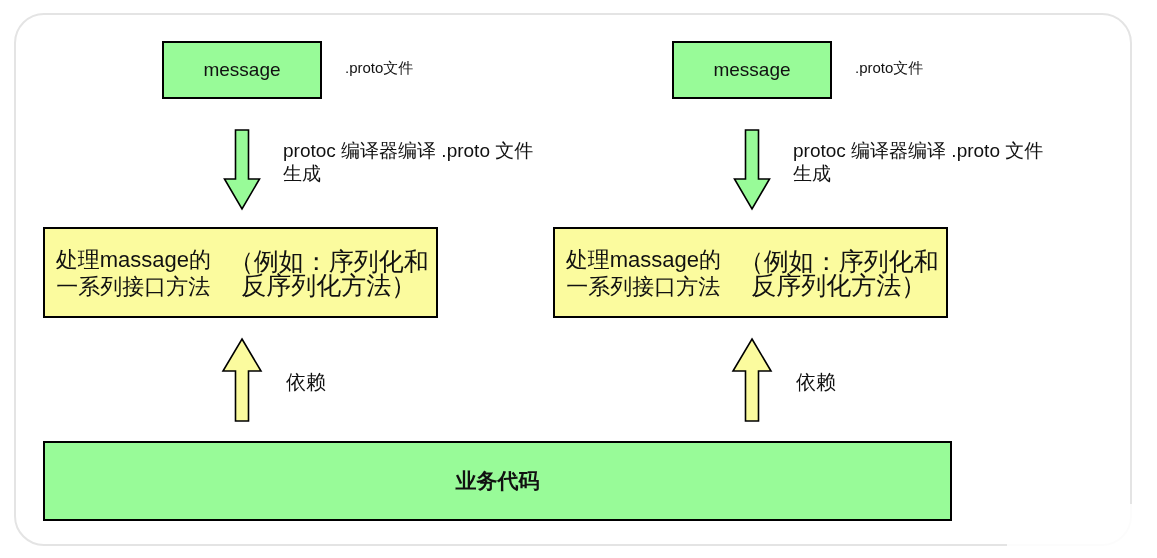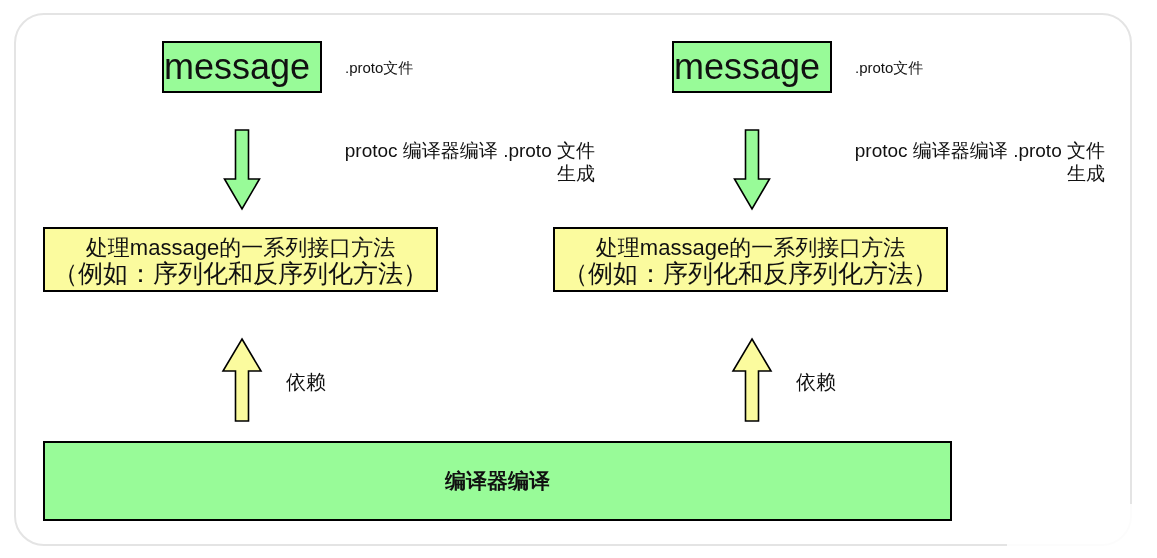--- a/index.html
+++ b/index.html
@@ -28,26 +28,26 @@
     top: 41px;
     width: 560px;
     height: 390px;
   }
   .column.col-left  { left: 43px; }
   .column.col-right { left: 553px; }
 
   .msg-box {
     position: absolute;
     left: 119px; top: 0;
-    width: 160px; height: 52px;
+    width: 160px; height: 58px;
     box-sizing: border-box;
     border: 2px solid var(--outline, #000);
     background: var(--green, #98FB98);
-    display: flex; align-items: center; 
-    font-size: 36px;
+    display: flex; align-items: center; justify-content: center;
+    font-size: 19px;
   }
 
   .proto-label {
     position: absolute;
     left: 302px; top: 18px;
     font-size: 15px;
     white-space: nowrap;
   }
 
   .arrow-down-icon {
@@ -59,34 +59,34 @@
     fill: var(--green, #98FB98);
     stroke: var(--outline, #000);
     stroke-width: 1.6;
     stroke-linejoin: miter;
   }
 
   .compile-caption {
     position: absolute;
     left: 240px; top: 98px;
     width: 312px;
-    text-align: right;
+    text-align: left;
     font-size: 19px;
     line-height: 23px;
     white-space: nowrap;
   }
 
   .iface-box {
     position: absolute;
     left: 0; top: 186px;
-    width: 395px; height: 65px;
+    width: 395px; height: 91px;
     box-sizing: border-box;
     border: 2px solid var(--outline, #000);
     background: var(--yellow, #FBFB9E);
-    display: flex; flex-direction: column;
+    display: flex; flex-direction: row;
     align-items: center; justify-content: center;
     text-align: center;
   }
   .iface-line1 { font-size: 22px; line-height: 27px; }
   .iface-line2 { font-size: 25px; line-height: 24px; }
 
   .arrow-up-icon {
     position: absolute;
     left: 178px; top: 296px;
     width: 42px; height: 86px;
@@ -180,18 +180,18 @@
     </div>
 
     <svg class="arrow-up-icon" viewBox="0 0 42 86" xmlns="http://www.w3.org/2000/svg">
       <polygon points="21,2 40,34 27.5,34 27.5,84 14.5,84 14.5,34 2,34"></polygon>
     </svg>
 
     <div class="dep-label">依赖</div>
   </div>
 
   <div class="business-box">
-    <span>编译器编译</span>
+    <span>业务代码</span>
   </div>
 
   <div class="watermark-overlay"></div>
 
 </div>
 
 </body></html>

